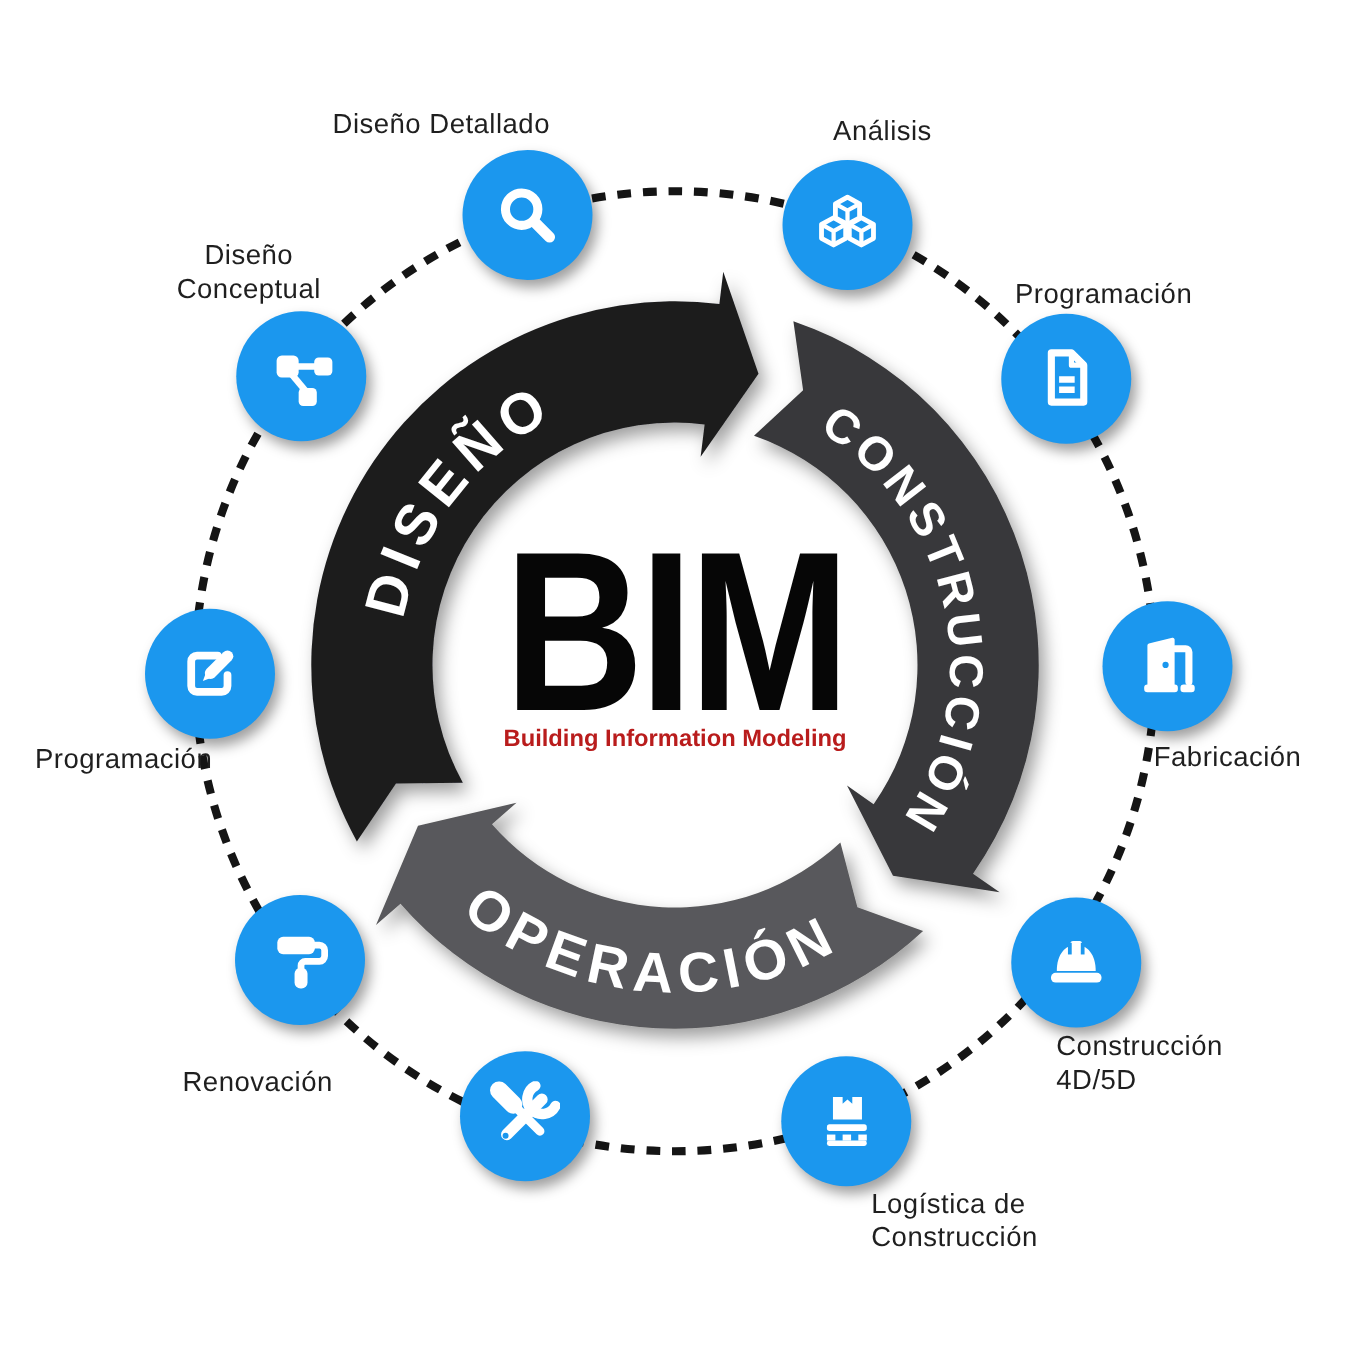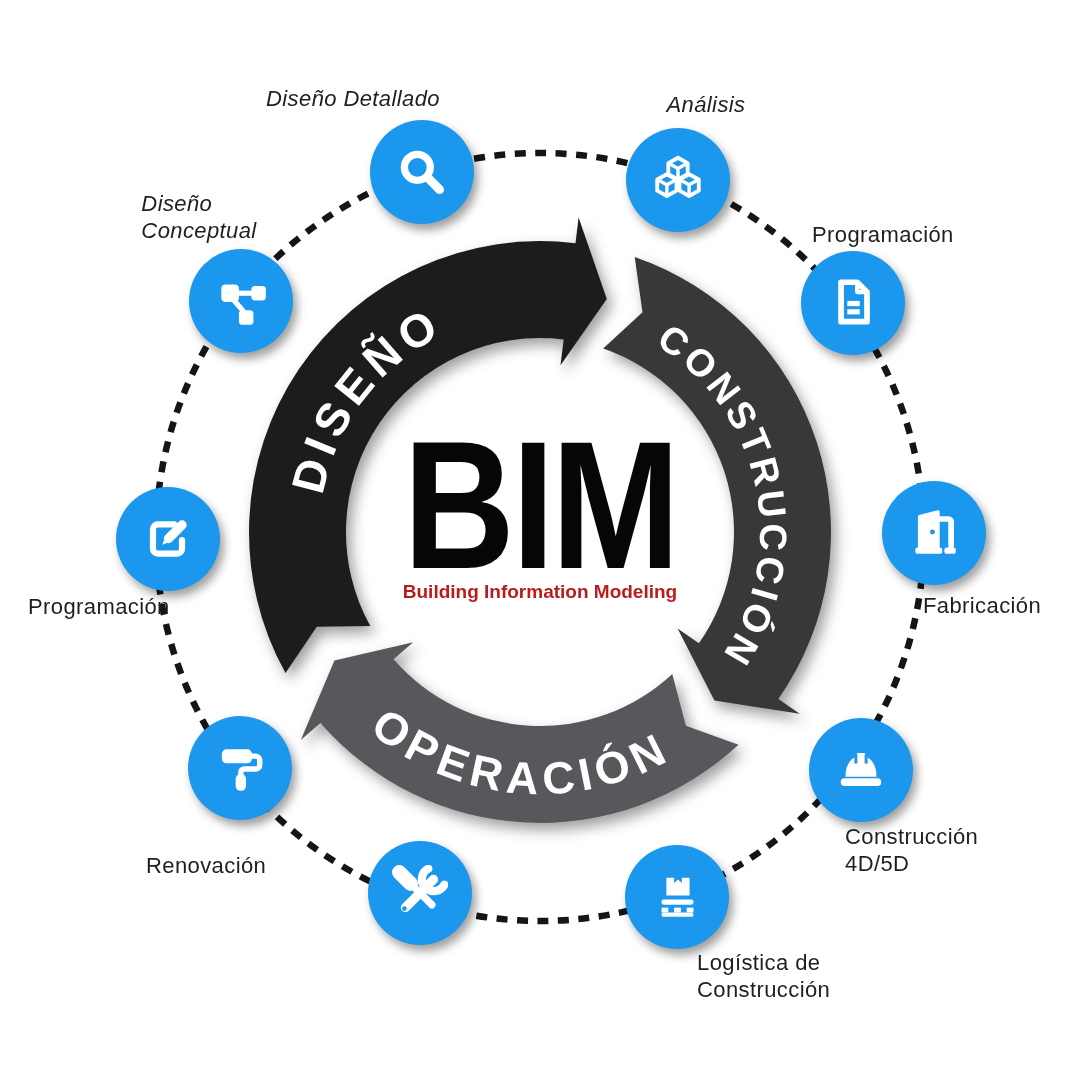--- a/index.html
+++ b/index.html
@@ -12,21 +12,21 @@
     position:absolute;width:104px;height:104px;border-radius:50%;
     background:#1b97ee;transform:translate(-50%,-50%);
     display:flex;align-items:center;justify-content:center;
     box-shadow:4px 6px 10px rgba(0,0,0,.38);
   }
   .node svg{display:block;}
   .nlabel{
     position:absolute;font-size:22px;color:#1f1f1f;line-height:1.22;
     letter-spacing:.4px;white-space:pre-line;
   }
-  .nlabel.center{transform:translateX(-50%);text-align:left;font-style:italic;}
+  .nlabel.center{transform:translateX(-50%);text-align:center;}
   .center-label{
     position:absolute;left:540px;top:519px;transform:translate(-50%,-50%);
     text-align:center;z-index:5;
   }
   .bim-title{
     font-size:182px;font-weight:bold;color:#060606;line-height:.78;
     letter-spacing:-4px;transform:scaleX(.85);
   }
   .bim-subtitle{
     font-size:19px;font-weight:bold;color:#b91c1c;margin-top:4px;letter-spacing:0;

